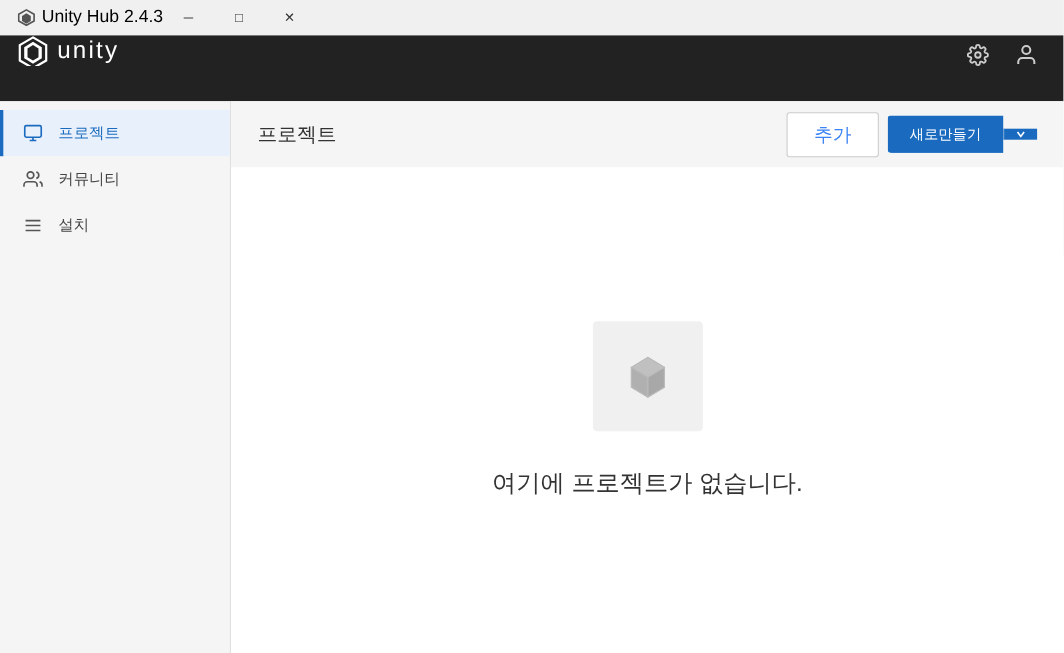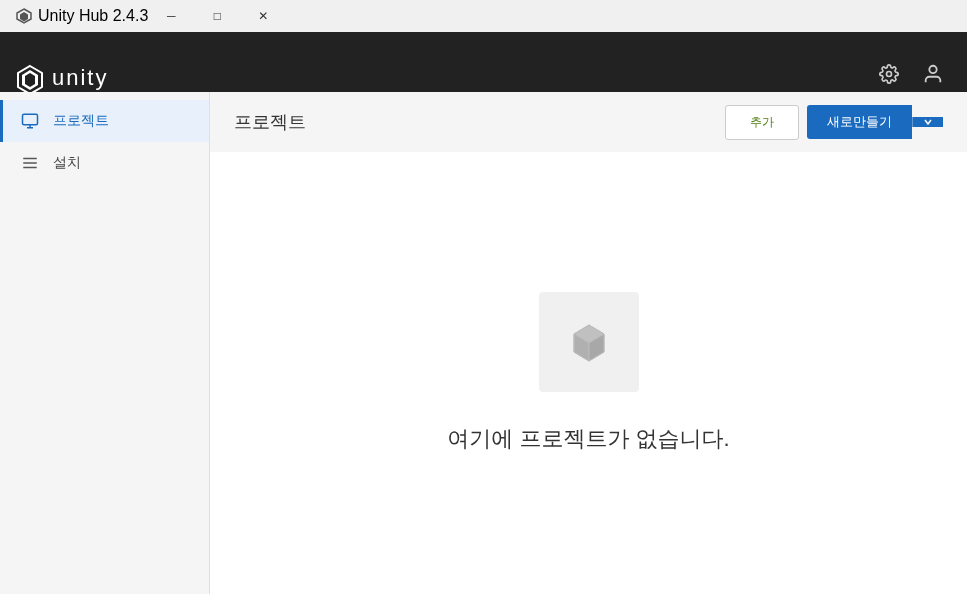--- a/index.html
+++ b/index.html
@@ -52,21 +52,21 @@
       flex-direction: column;
       background: #fff;
       overflow: hidden;
     }
 
     
     #header {
       height: 60px;
       background: #222;
       display: flex;
-      align-items: flex-end;
+      align-items: flex-start;
       padding: 0 16px;
       flex-shrink: 0;
     }
     #header-logo {
       display: flex;
       align-items: center;
       gap: 8px;
     }
     #header-logo-text {
       color: white;
@@ -160,23 +160,23 @@
       font-size: 18px;
       color: #333;
       font-weight: 400;
       flex: 1;
     }
     #btn-add {
       padding: 8px 24px;
       background: #fff;
       border: 1px solid #ccc;
       border-radius: 3px;
-      font-size: 12px;
-      cursor: pointer;
-      color: #4d7c0f;
+      font-size: 17px;
+      cursor: pointer;
+      color: #3b82f6;
       margin-right: 8px;
     }
     #btn-new-group {
       display: flex;
       align-items: center;
       border-radius: 3px;
       overflow: hidden;
     }
     #btn-new {
       padding: 8px 20px;
@@ -293,20 +293,31 @@
         <span class="icon">
           <svg width="18" height="18" viewBox="0 0 24 24" fill="none" stroke="#1a6bbf" stroke-width="2">
             <rect x="2" y="3" width="20" height="14" rx="2"></rect>
             <path d="M8 21h8M12 17v4"></path>
           </svg>
         </span>
         <span style="color:#1a6bbf;">프로젝트</span>
       </div>
 
 
+      <div class="sidebar-item">
+        <span class="icon">
+          <svg width="18" height="18" viewBox="0 0 24 24" fill="none" stroke="#555" stroke-width="2">
+            <path d="M17 21v-2a4 4 0 0 0-4-4H5a4 4 0 0 0-4 4v2"></path>
+            <circle cx="9" cy="7" r="4"></circle>
+            <path d="M23 21v-2a4 4 0 0 0-3-3.87"></path>
+            <path d="M16 3.13a4 4 0 0 1 0 7.75"></path>
+          </svg>
+        </span>
+        <span>커뮤니티</span>
+      </div>
 
       <div class="sidebar-item">
         <span class="icon">
           <svg width="18" height="18" viewBox="0 0 24 24" fill="none" stroke="#555" stroke-width="2">
             <line x1="3" y1="6" x2="21" y2="6"></line>
             <line x1="3" y1="12" x2="21" y2="12"></line>
             <line x1="3" y1="18" x2="21" y2="18"></line>
           </svg>
         </span>
         <span>설치</span>

